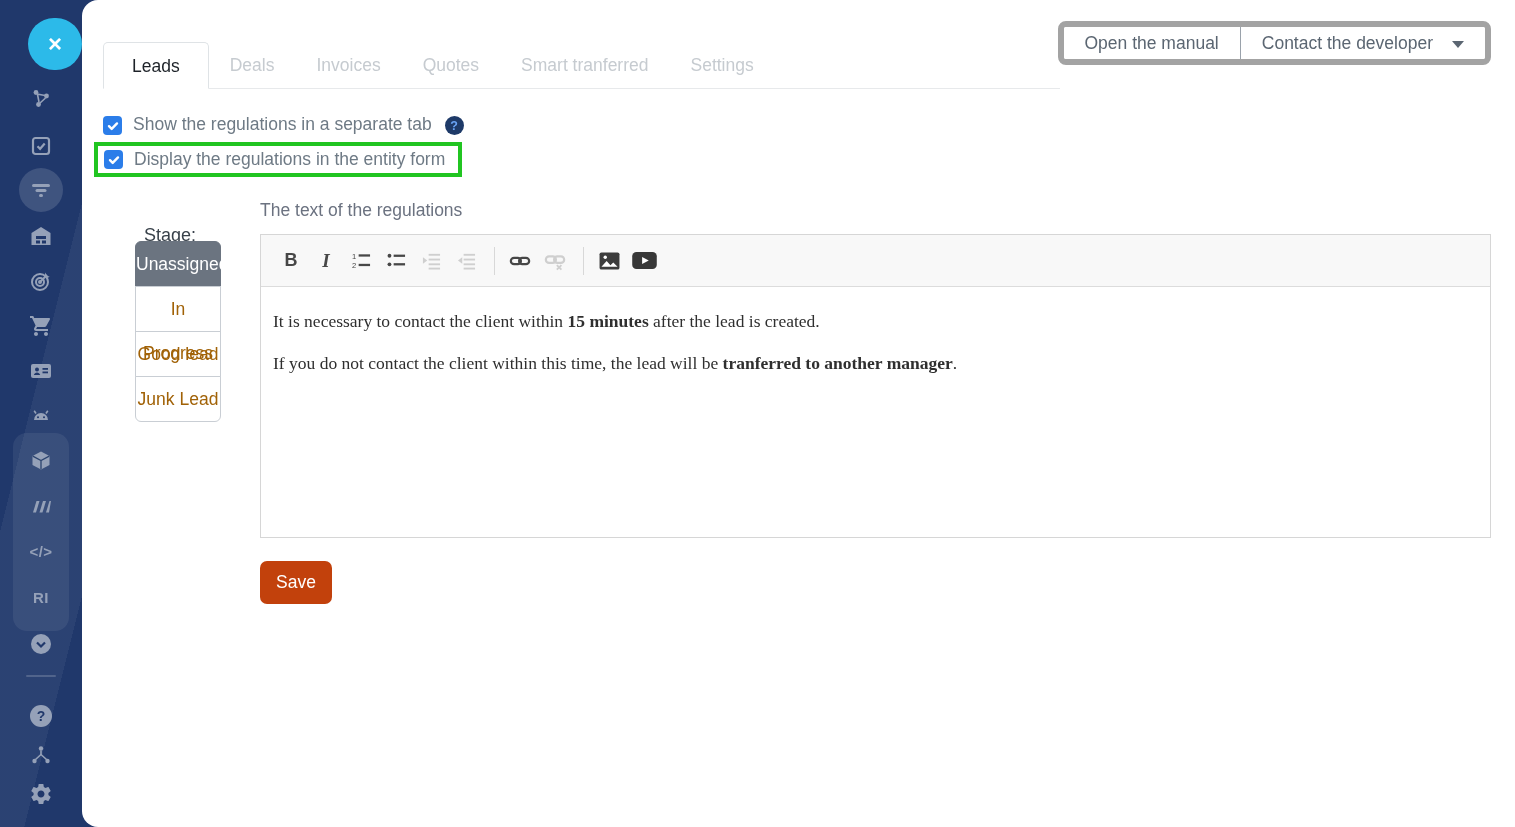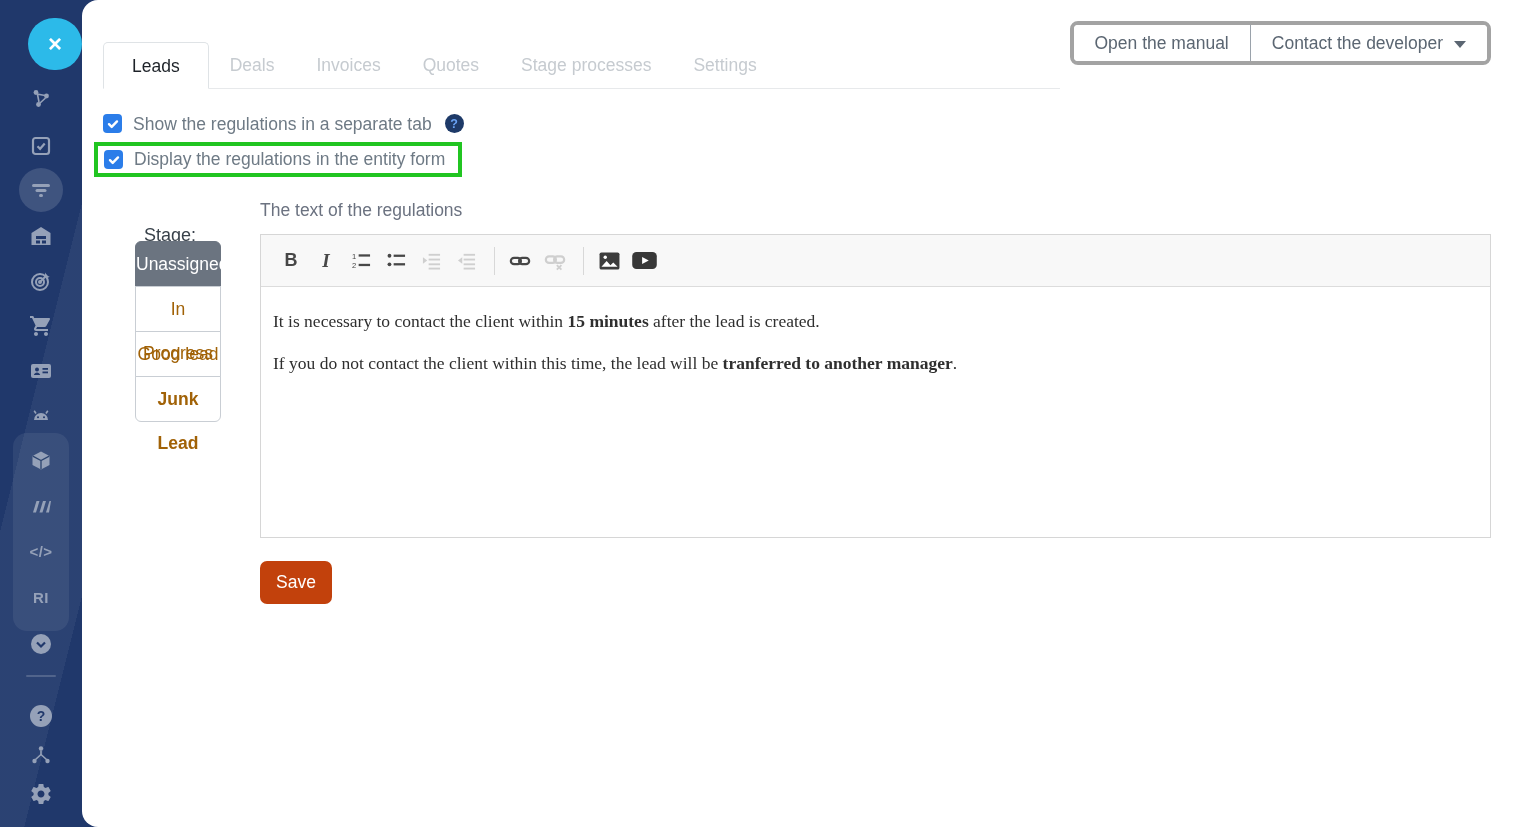--- a/index.html
+++ b/index.html
@@ -33,48 +33,48 @@
 
   
   .tabs-underline { position:absolute; left:21px; top:88px; width:957px; height:1px; background:#e7e9eb; }
   .tabs { position:absolute; left:21px; top:42px; height:47px; display:flex; align-items:stretch; z-index:2; }
   .tab { padding:0 21px; line-height:46px; font-size:17.5px; color:#c6cbd0; cursor:pointer; }
   .tab.active { color:#1d2228; background:#fff; border:1px solid #dfe3e6; border-bottom:1px solid #fff;
     border-radius:5px 5px 0 0; padding:0 28px; }
 
   
   .btn-group { position:absolute; right:24px; top:21px; height:44px; display:flex;
-    border:4px solid #a3a3a3; border-radius:8px; background:#fff; overflow:hidden; }
+    border:6px solid #a3a3a3; border-radius:8px; background:#fff; overflow:hidden; }
   .hbtn { display:flex; align-items:center; padding:0 21px; font-size:17.5px; color:#5b6672;
     background:#fff; cursor:pointer; white-space:nowrap; }
-  .hbtn + .hbtn { border-left:1px solid #9aa2ab; }
+  .hbtn + .hbtn { border-left:1px solid #9aa2ab;gap:8px; }
   .caret { width:0; height:0; border-left:6px solid transparent; border-right:6px solid transparent;
     border-top:7px solid #5b6672; margin-left:11px; margin-top:2px; }
 
   
-  .chk-row { position:absolute; display:flex; align-items:flex-start; }
+  .chk-row { position:absolute; display:flex; align-items:flex-end; }
   .chk-row1 { left:21px; top:114px; }
   .chk { width:19px; height:19px; border-radius:4px; background:#2b7de9; display:flex; align-items:center;
     justify-content:center; flex:0 0 auto; cursor:pointer; }
   .chk svg { width:12px; height:12px; }
   .chk-label { margin-left:11px; font-size:17.5px; color:#6e7a85; }
   .help-badge { width:19px; height:19px; border-radius:50%; background:#1e3a68; color:#6aa4f6;
     display:flex; align-items:center; justify-content:center; font-size:12.5px; font-weight:700;
     margin-left:13px; cursor:pointer; }
   .highlight-box { position:absolute; left:12px; top:142px; border:4px solid #21c521; background:#fff;
     display:flex; align-items:center; padding:3px 13px 3px 6px; }
 
   
   .stage-label { position:absolute; left:21px; top:225px; width:134px; text-align:center;
     font-size:18px; color:#39424b; }
   .stage-list { position:absolute; left:21px; top:241px; width:118px;padding-left:32px; }
   .stage-item { height:46px; line-height:44px; text-align:center; font-size:17.5px; color:#a16207;
     background:#fff; border:1px solid #c9ced4; margin-top:-1px; cursor:pointer; }
   .stage-item:first-child { border-radius:6px 6px 0 0; margin-top:0; }
-  .stage-item:last-child { border-radius:0 0 6px 6px;font-weight:bold; }
+  .stage-item:last-child { border-radius:0 0 6px 6px; }
   .stage-item.selected { background:#6b7480; border-color:#6b7480; color:#fff; }
 
   
   .editor-title { position:absolute; left:178px; top:200px; font-size:17.5px; color:#6b7280; }
   .editor { position:absolute; left:178px; top:234px; width:1231px; height:304px;
     border:1px solid #d6d6d6; background:#fff; }
   .ed-toolbar { height:52px; background:#f8f8f8; border-bottom:1px solid #dcdcdc; display:flex;
     align-items:center; padding-left:14px; }
   .tb-btn { width:32px; height:32px; display:flex; align-items:center; justify-content:center;
     margin-right:3px; cursor:pointer; color:#474747; border-radius:3px; }
@@ -202,21 +202,21 @@
 </div>
 
 <div class="panel">
 
   <div class="tabs-underline"></div>
   <div class="tabs">
     <div class="tab active">Leads</div>
     <div class="tab">Deals</div>
     <div class="tab">Invoices</div>
     <div class="tab">Quotes</div>
-    <div class="tab">Stage processes</div>
+    <div class="tab">Smart tranferred</div>
     <div class="tab">Settings</div>
   </div>
 
   <div class="btn-group">
     <div class="hbtn">
       <span>Open the manual</span>
     </div>
     <div class="hbtn">
       <span>Contact the developer</span>
       <span class="caret"></span>

